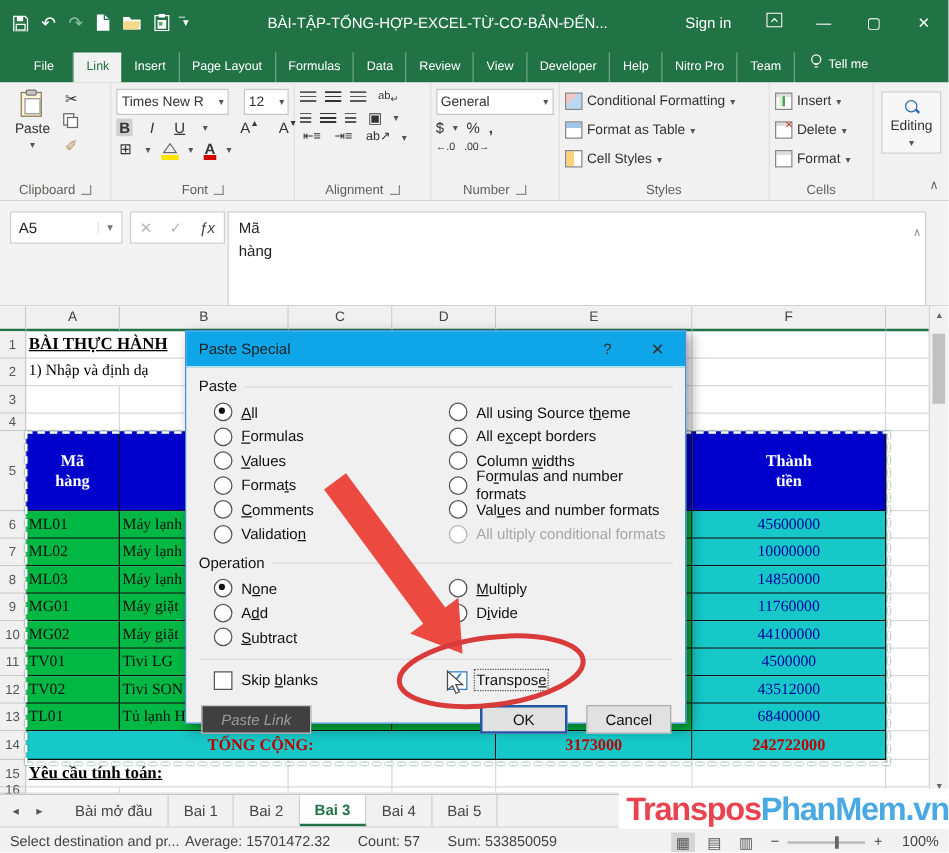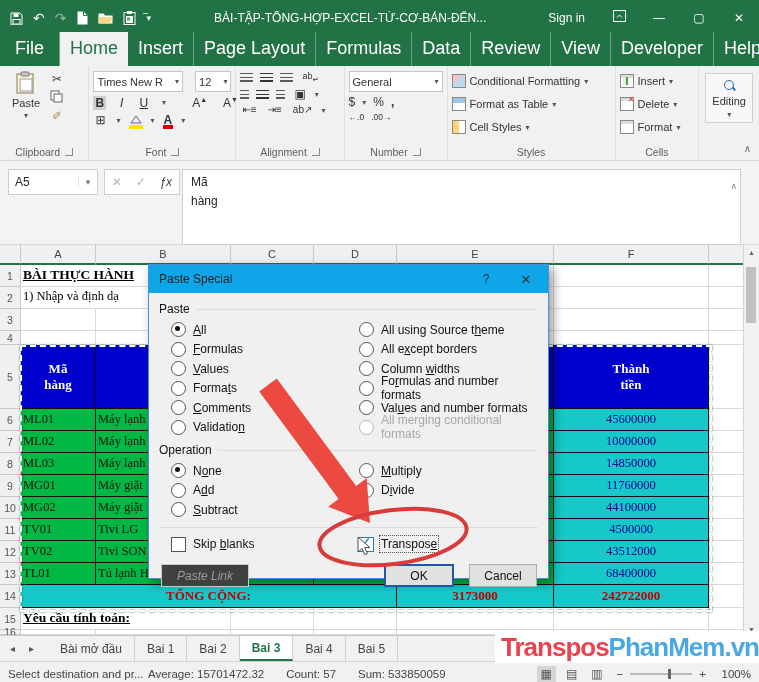--- a/index.html
+++ b/index.html
@@ -7,21 +7,21 @@
   
   .titlebar{height:36px;background:#217346;display:flex;align-items:center;color:#fff;font-size:12px;}
   .qat{display:flex;align-items:center;gap:10px;padding:0 10px;}
   .qat .qi{display:flex;align-items:center;color:#fff;font-size:14px;line-height:1;cursor:default;}
   .dim{opacity:.5;}
   .tb-title{flex:1;text-align:center;white-space:nowrap;overflow:hidden;font-size:12px;}
   .signin{margin:0 14px;font-size:12px;}
   .winbtns{display:flex;align-items:center;}
   .winbtns span{width:40px;text-align:center;font-size:12px;line-height:36px;}
   
-  .tabrow{height:30px;background:#217346;display:flex;align-items:flex-end;color:#fff;font-size:18px;}
+  .tabrow{height:30px;background:#217346;display:flex;align-items:flex-end;color:#fff;font-size:10px;}
   .rtab{padding:6px 10px 7px;border-right:1px solid rgba(255,255,255,.35);white-space:nowrap;}
   .rtab.file{padding:6px 15px 7px;}
   .rtab.active{background:#f1f1f1;color:#217346;border-right:none;}
   .tellme,.share{display:flex;align-items:center;gap:5px;padding:6px 12px 7px;white-space:nowrap;}
   .spacer{flex:1;}
   
   .ribbon{height:94px;background:#f1f1f1;border-bottom:1px solid #d4d4d4;display:flex;font-size:11px;color:#333;position:relative;}
   .grp{display:flex;flex-direction:column;border-right:1px solid #e0e0e0;padding:2px 4px 0;}
   .grp .gbody{flex:1;display:flex;align-items:flex-start;}
   .grp .glabel{height:16px;font-size:10.5px;color:#605e5c;display:flex;align-items:center;justify-content:center;gap:5px;}
@@ -189,21 +189,21 @@
       </span>
       <span>—</span>
       <span>▢</span>
       <span>✕</span>
     </div>
   </div>
 
   <div class="tabrow">
     <div style="width:12px"></div>
     <div class="rtab file">File</div>
-    <div class="rtab active">Home</div>
+    <div class="rtab active">Link</div>
     <div class="rtab">Insert</div>
     <div class="rtab">Page Layout</div>
     <div class="rtab">Formulas</div>
     <div class="rtab">Data</div>
     <div class="rtab">Review</div>
     <div class="rtab">View</div>
     <div class="rtab">Developer</div>
     <div class="rtab">Help</div>
     <div class="rtab">Nitro Pro</div>
     <div class="rtab">Team</div>
@@ -660,21 +660,21 @@
             <label class="ro">
                 <span class="rb"></span>
                 <span class="rlbl">Fo<u>r</u>mulas and number formats</span>
               </label>
             <label class="ro">
                 <span class="rb"></span>
                 <span class="rlbl">Val<u>u</u>es and number formats</span>
               </label>
             <label class="ro dis">
                 <span class="rb dis"></span>
-                <span class="rlbl">All merging conditional formats</span>
+                <span class="rlbl">All ultiply conditional formats</span>
               </label>
           </div>
         </div>
         <div class="grph" style="margin-top:6px">
             <span>Operation</span>
             <span class="ln"></span>
           </div>
         <div class="cols2">
           <div class="col-l">
             <label class="ro">

